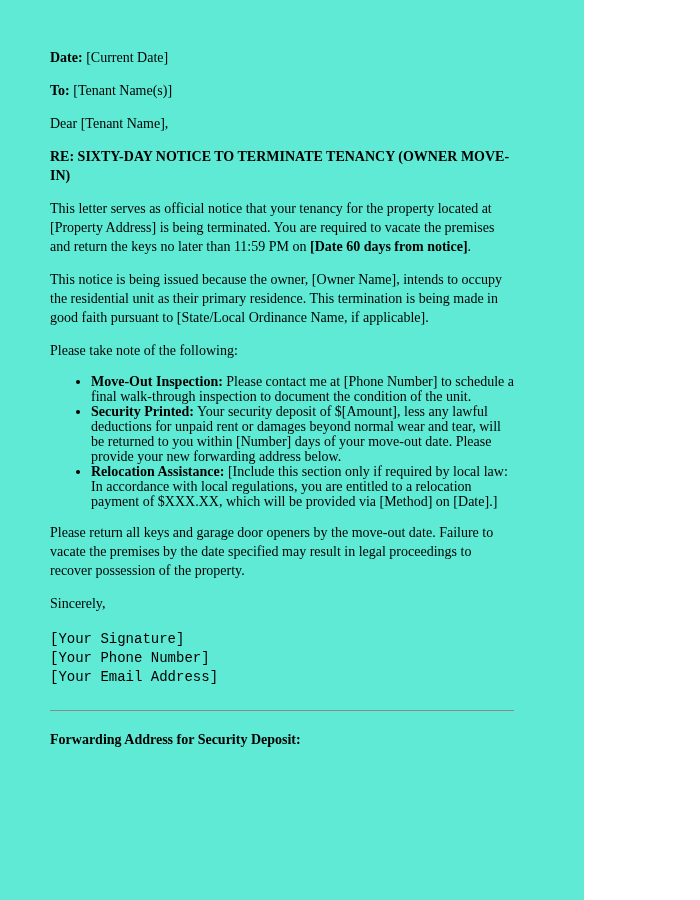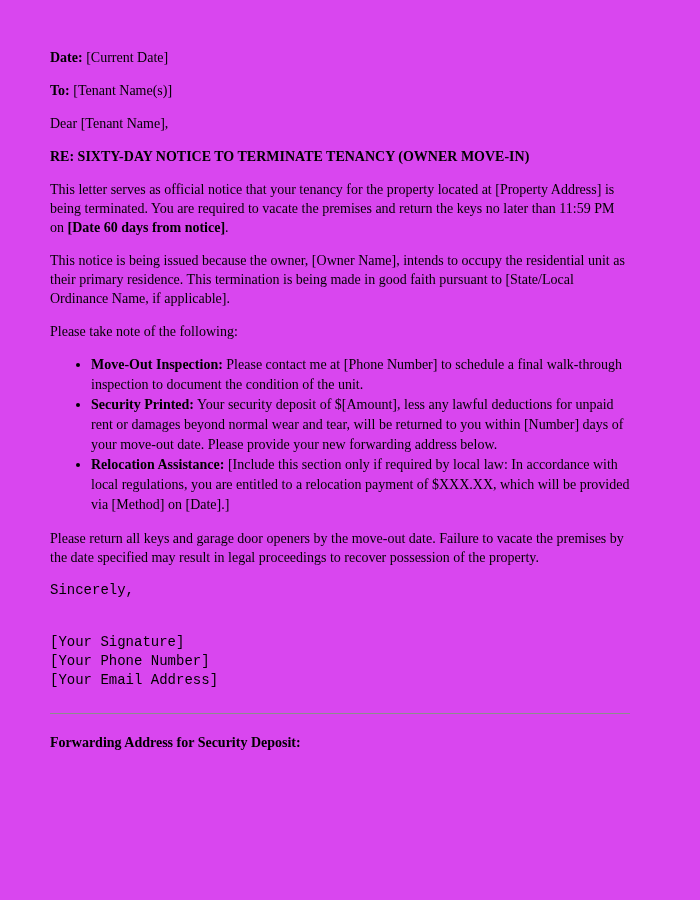--- a/index.html
+++ b/index.html
@@ -4,25 +4,25 @@
 <style>
   * { margin: 0; padding: 0; box-sizing: border-box; }
   html, body { width: 700px; height: 900px; }
   body {
     background: #ffffff;
     color: #000000;
     font-family: "Liberation Serif", serif;
     font-size: 14px;
     line-height: 19px;
   }
-  .page { width: 700px; height: 900px; padding: 48px 70px 0 50px; background: #d946ef; }
+  .page { width: 584px; height: 900px; padding: 48px 70px 0 50px; background: #5eead4; }
   .block { margin-bottom: 14px; }
   b { font-weight: bold; }
   ul.notes { margin: 0 0 14px 0; padding-left: 41px; list-style-type: disc; }
-  ul.notes li { line-height: 20px; }
+  ul.notes li { line-height: 15px; }
   .sig-block div { line-height: 19px; font-family: Liberation Mono, monospace; }
   hr.divider { border: none; border-top: 1px solid #8c8c8c; margin: 23px 0 19px 0; }
 </style>
 </head>
 <body>
 
 <div class="page">
 
   <p class="block"><b>Date:</b> <span>[Current Date]</span></p>
 
@@ -41,21 +41,21 @@
   <p class="block">Please take note of the following:</p>
 
   <ul class="notes">
     <li><b>Move-Out Inspection:</b> <span>Please contact me at [Phone Number] to schedule a final walk-through inspection to document the condition of the unit.</span></li>
     <li><b>Security Printed:</b> <span>Your security deposit of $[Amount], less any lawful deductions for unpaid rent or damages beyond normal wear and tear, will be returned to you within [Number] days of your move-out date. Please provide your new forwarding address below.</span></li>
     <li><b>Relocation Assistance:</b> <span>[Include this section only if required by local law: In accordance with local regulations, you are entitled to a relocation payment of $XXX.XX, which will be provided via [Method] on [Date].]</span></li>
   </ul>
 
   <p class="block">Please return all keys and garage door openers by the move-out date. Failure to vacate the premises by the date specified may result in legal proceedings to recover possession of the property.</p>
 
-  <p class="block" style="margin-bottom:33px;font-family:Liberation Mono, monospace;">Sincerely,</p>
+  <p class="block" style="margin-bottom:17px;">Sincerely,</p>
 
   <div class="block sig-block">
     <div>[Your Signature]</div>
     <div>[Your Phone Number]</div>
     <div>[Your Email Address]</div>
   </div>
 
   <hr class="divider">
 
   <p><b>Forwarding Address for Security Deposit:</b></p>

